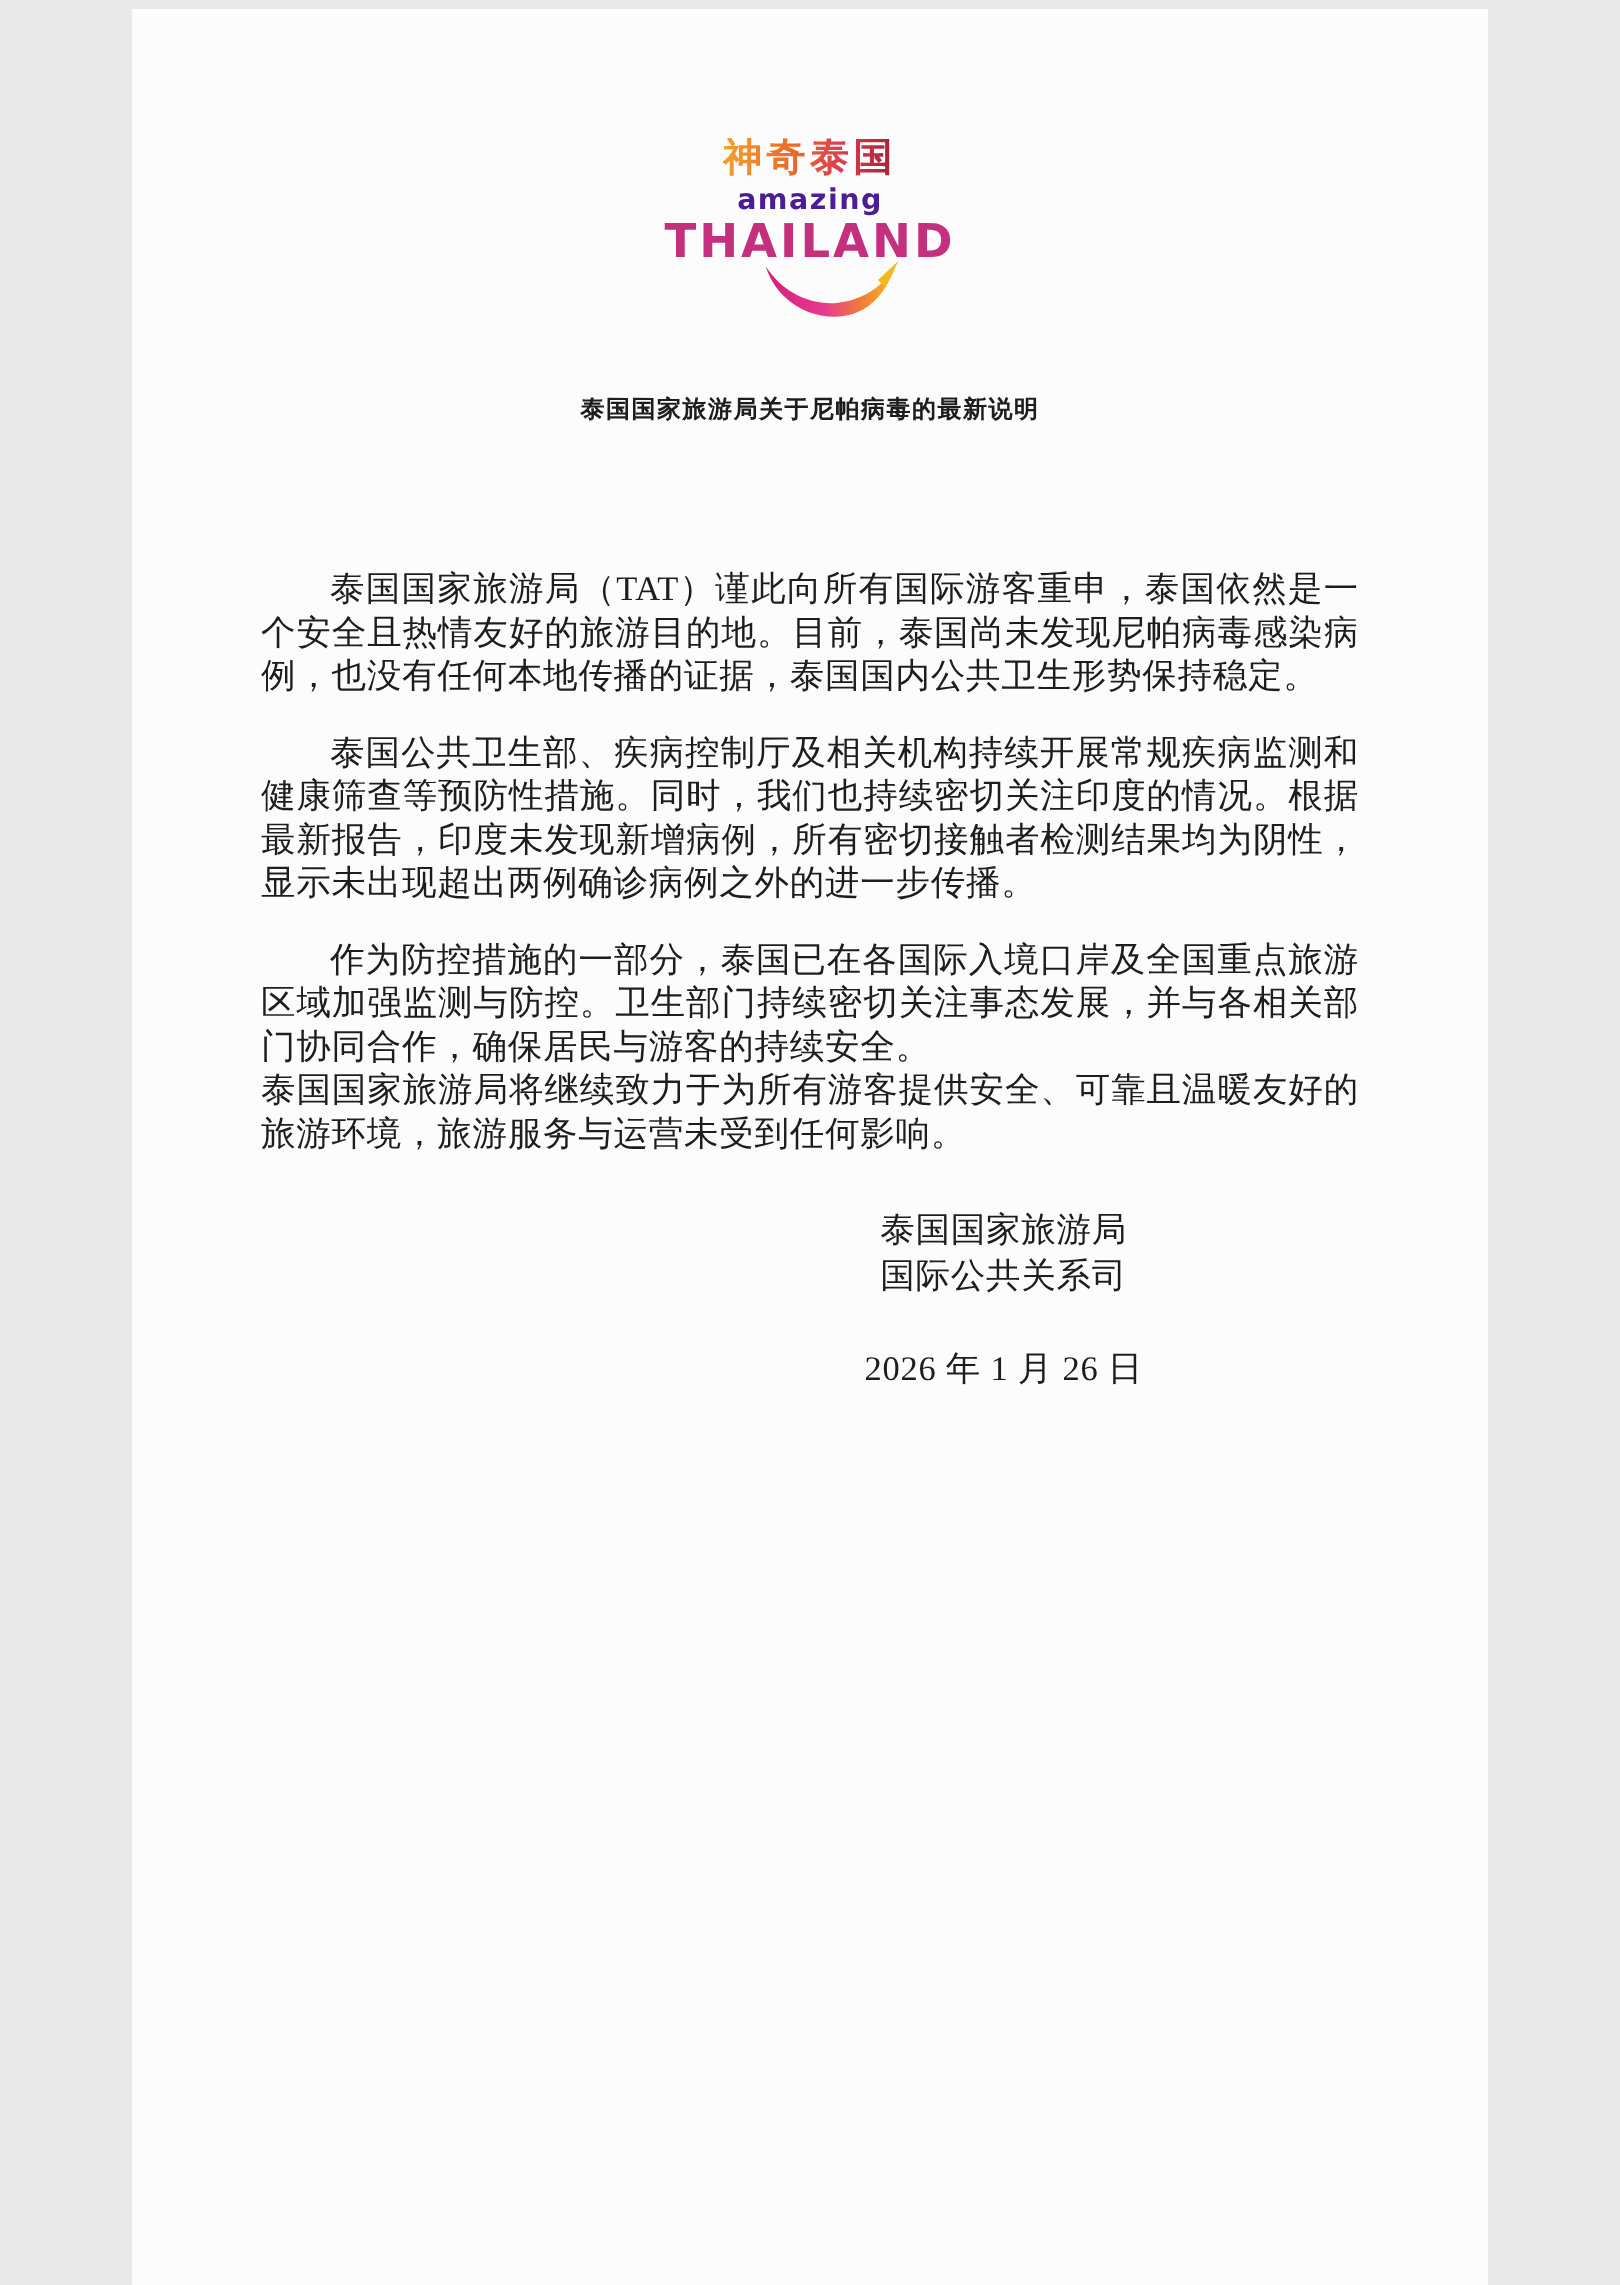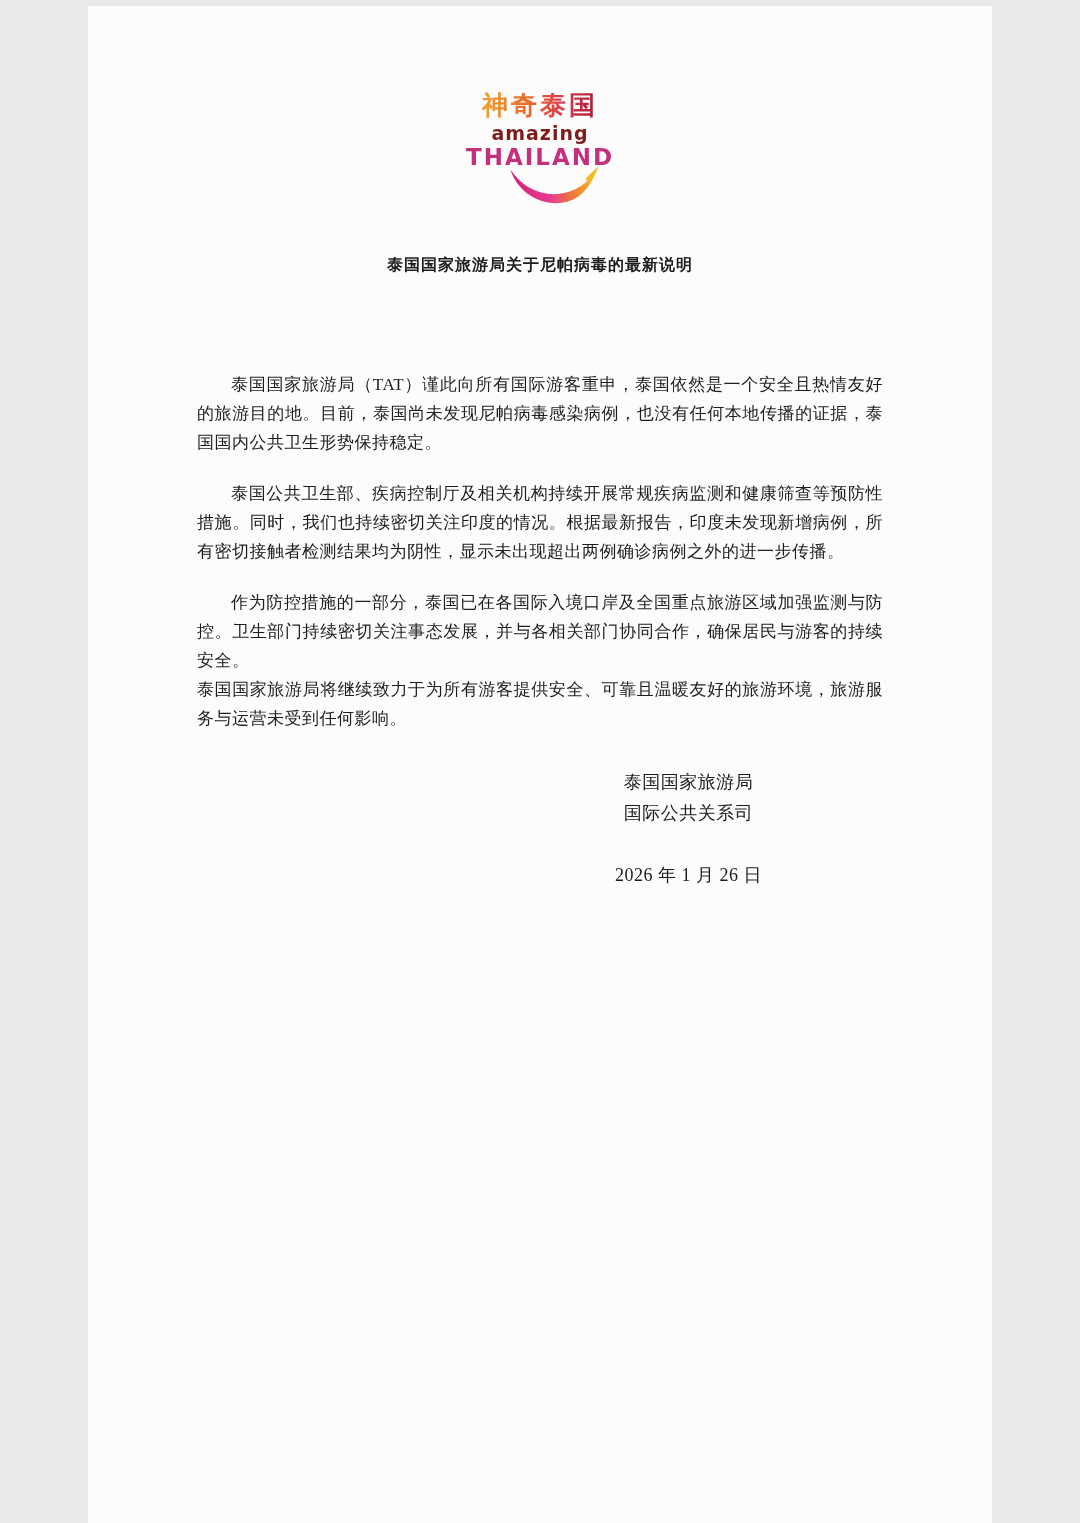--- a/index.html
+++ b/index.html
@@ -20,58 +20,58 @@
     font-family:"DejaVu Sans","Liberation Sans",sans-serif;
     font-size:26px;font-weight:bold;letter-spacing:3px;
     background:linear-gradient(90deg,#f2a02c 0%,#ed6a28 40%,#d93a52 70%,#a51f35 100%);
     -webkit-background-clip:text;background-clip:text;
     color:transparent;
   }
   .logo-amazing{
     margin-top:6px;
     font-family:"DejaVu Sans","Liberation Sans",sans-serif;
     font-size:19px;font-weight:bold;letter-spacing:1px;
-    color:#7f1d1d;
+    color:#4c1d95;
   }
   .logo-thailand{
     margin-top:3px;
     font-family:"DejaVu Sans","Liberation Sans",sans-serif;
-    font-size:23px;font-weight:bold;letter-spacing:2px;
+    font-size:31px;font-weight:bold;letter-spacing:2px;
     color:#c5307e;
   }
   .swoosh{
     display:block;
     margin:-4px auto 0;
     transform:translateX(14px);
     width:118px;height:42px;
   }
   
   .title{
     margin:48px 0 0;
     text-align:center;
     font-size:16px;font-weight:700;
     letter-spacing:1px;
   }
   
   .body{
     margin-top:94px;
-    padding:0 109px;
-    font-size:17px;
+    padding:0 86px;
+    font-size:23px;
     line-height:29px;
     text-align:justify;
     letter-spacing:0.5px;
   }
   .para{text-indent:2em;margin:0 0 22px;}
   .para.continuation{text-indent:0;margin-top:-22px;}
   
   .signature{
     margin:34px 230px 0 auto;
     width:max-content;
     text-align:center;
-    font-size:18px;
+    font-size:23px;
     line-height:31px;
     letter-spacing:0.5px;
   }
   .sig-date{margin-top:31px;}
 </style>
 </head>
 <body>
 
 <div class="page">
 

